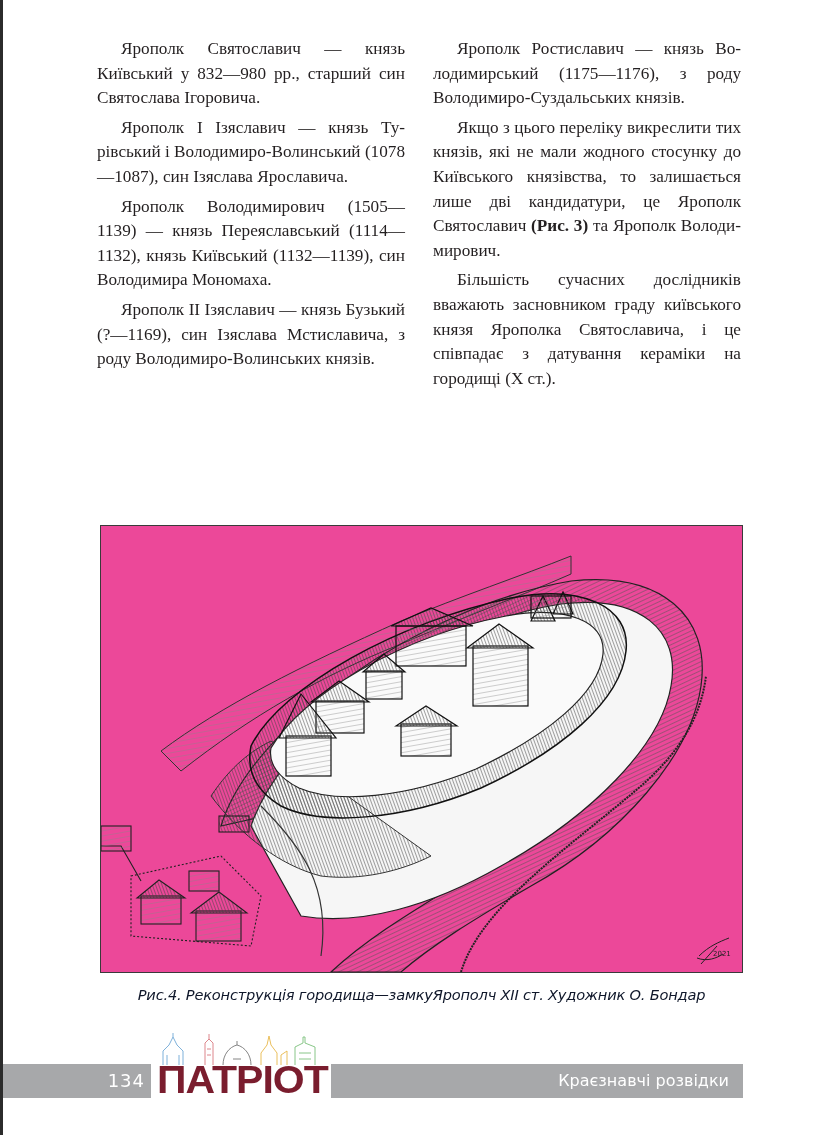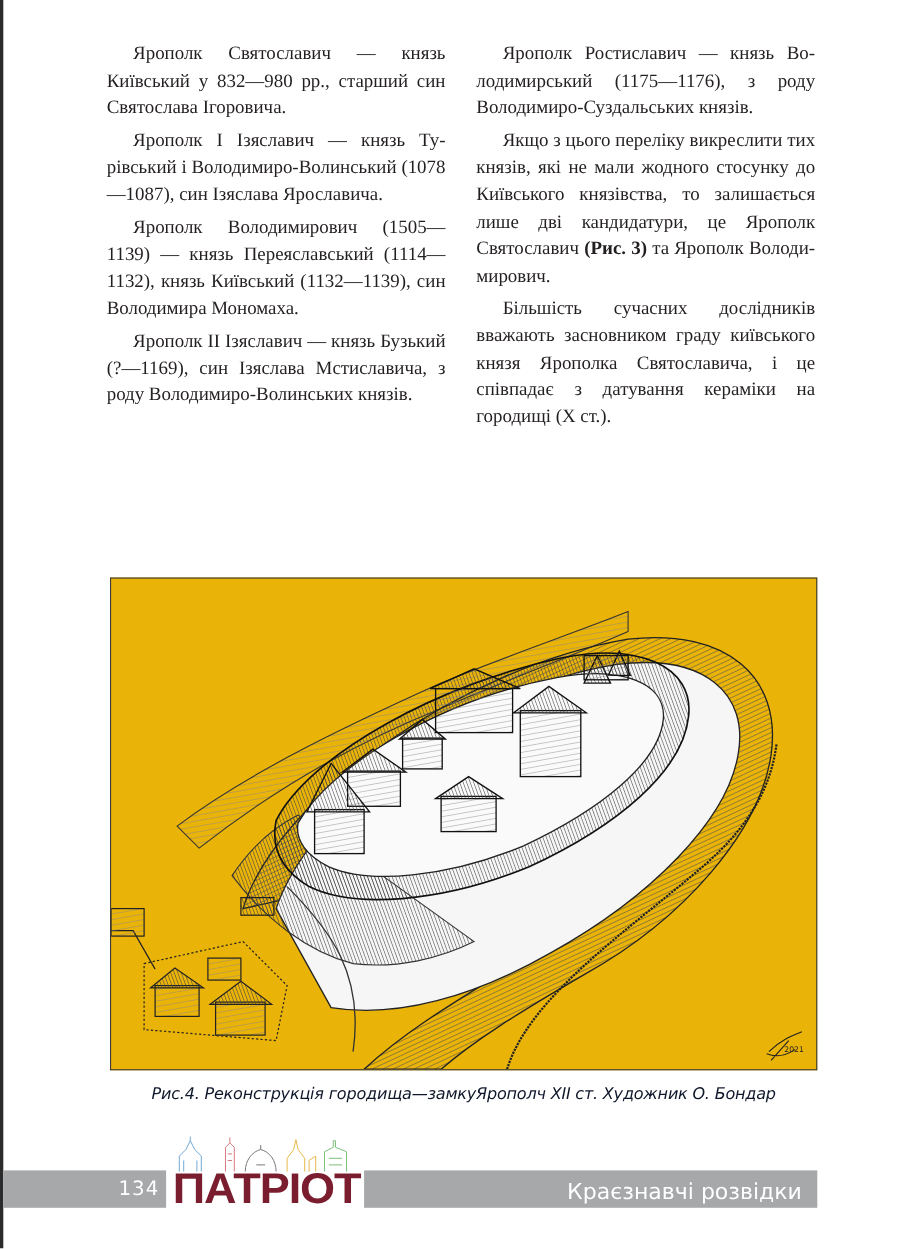--- a/index.html
+++ b/index.html
@@ -17,21 +17,21 @@
     font-size: 17.2px; line-height: 24.6px; text-align: justify;
     hyphens: manual;
   }
   .col.left { left: 97px; }
   .col.right { left: 433px; }
   .col p { margin: 0 0 5px 0; text-indent: 24px; }
   .col b { font-weight: bold; }
 
   .figure {
     position: absolute; left: 100px; top: 525px; width: 641px; height: 446px;
-    border: 1.5px solid #3a3a3a; background: #eab308; overflow: hidden;
+    border: 1.5px solid #3a3a3a; background: #ec4899; overflow: hidden;
   }
   .figure svg { display: block; }
 
   .caption {
     position: absolute; left: 100px; top: 986px; width: 643px; text-align: center;
     font-family: "DejaVu Sans", "Liberation Sans", sans-serif;
     font-style: italic; font-size: 14.6px; color: #0f172a; letter-spacing: -0.2px;
   }
 
   .footer-left {
@@ -43,21 +43,21 @@
     font-family: "DejaVu Sans", "Liberation Sans", sans-serif;
     font-size: 18px; color: #ffffff; letter-spacing: 1px;
   }
   .footer-right {
     position: absolute; left: 331px; top: 1064px; width: 412px; height: 34px;
     background: #a7a8aa;
   }
   .section-title {
     position: absolute; right: 14px; top: 7px;
     font-family: "DejaVu Sans", "Liberation Sans", sans-serif;
-    font-size: 20px; color: #ffffff;
+    font-size: 16px; color: #ffffff;
   }
   .logo {
     position: absolute; left: 157px; top: 1033px; width: 166px; height: 66px;
   }
   .logo-text {
     position: absolute; left: 0; top: 27px; width: 166px; text-align: center;
     font-family: "Liberation Sans", "DejaVu Sans", sans-serif; font-weight: bold;
     font-size: 41px; line-height: 40px; color: #7a1d2e; letter-spacing: -1px;
     transform: scaleY(0.95);
   }

